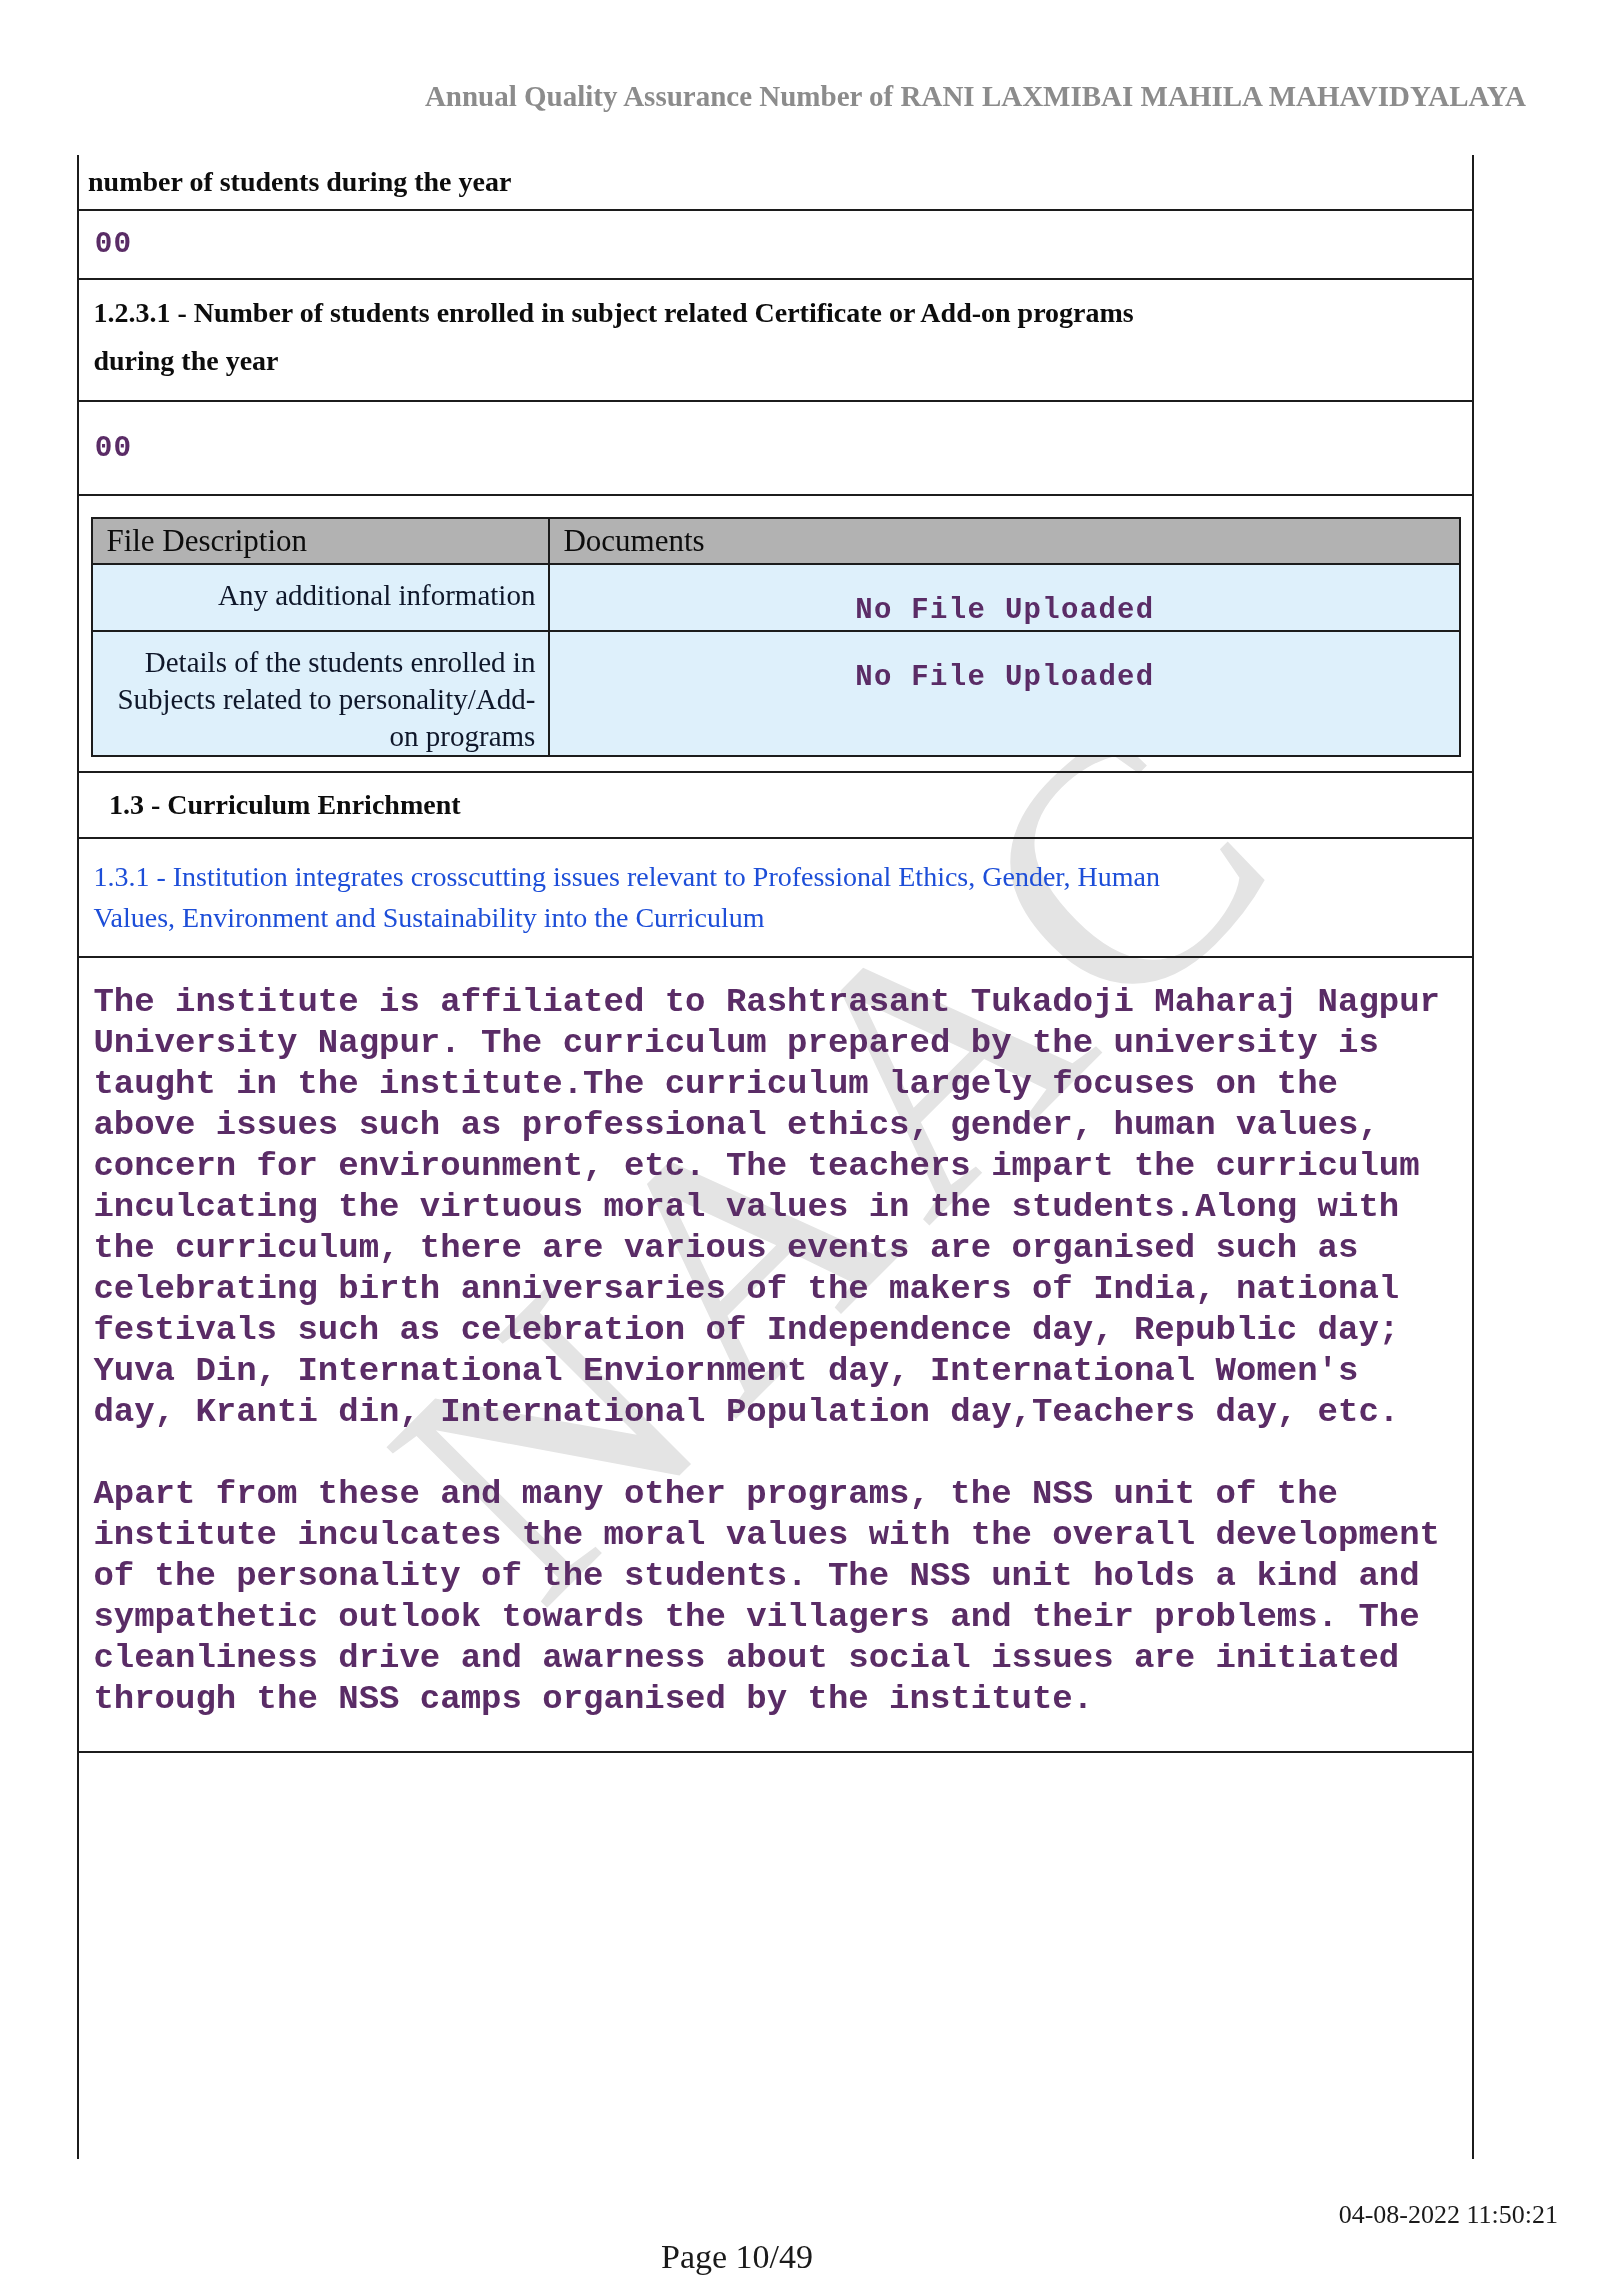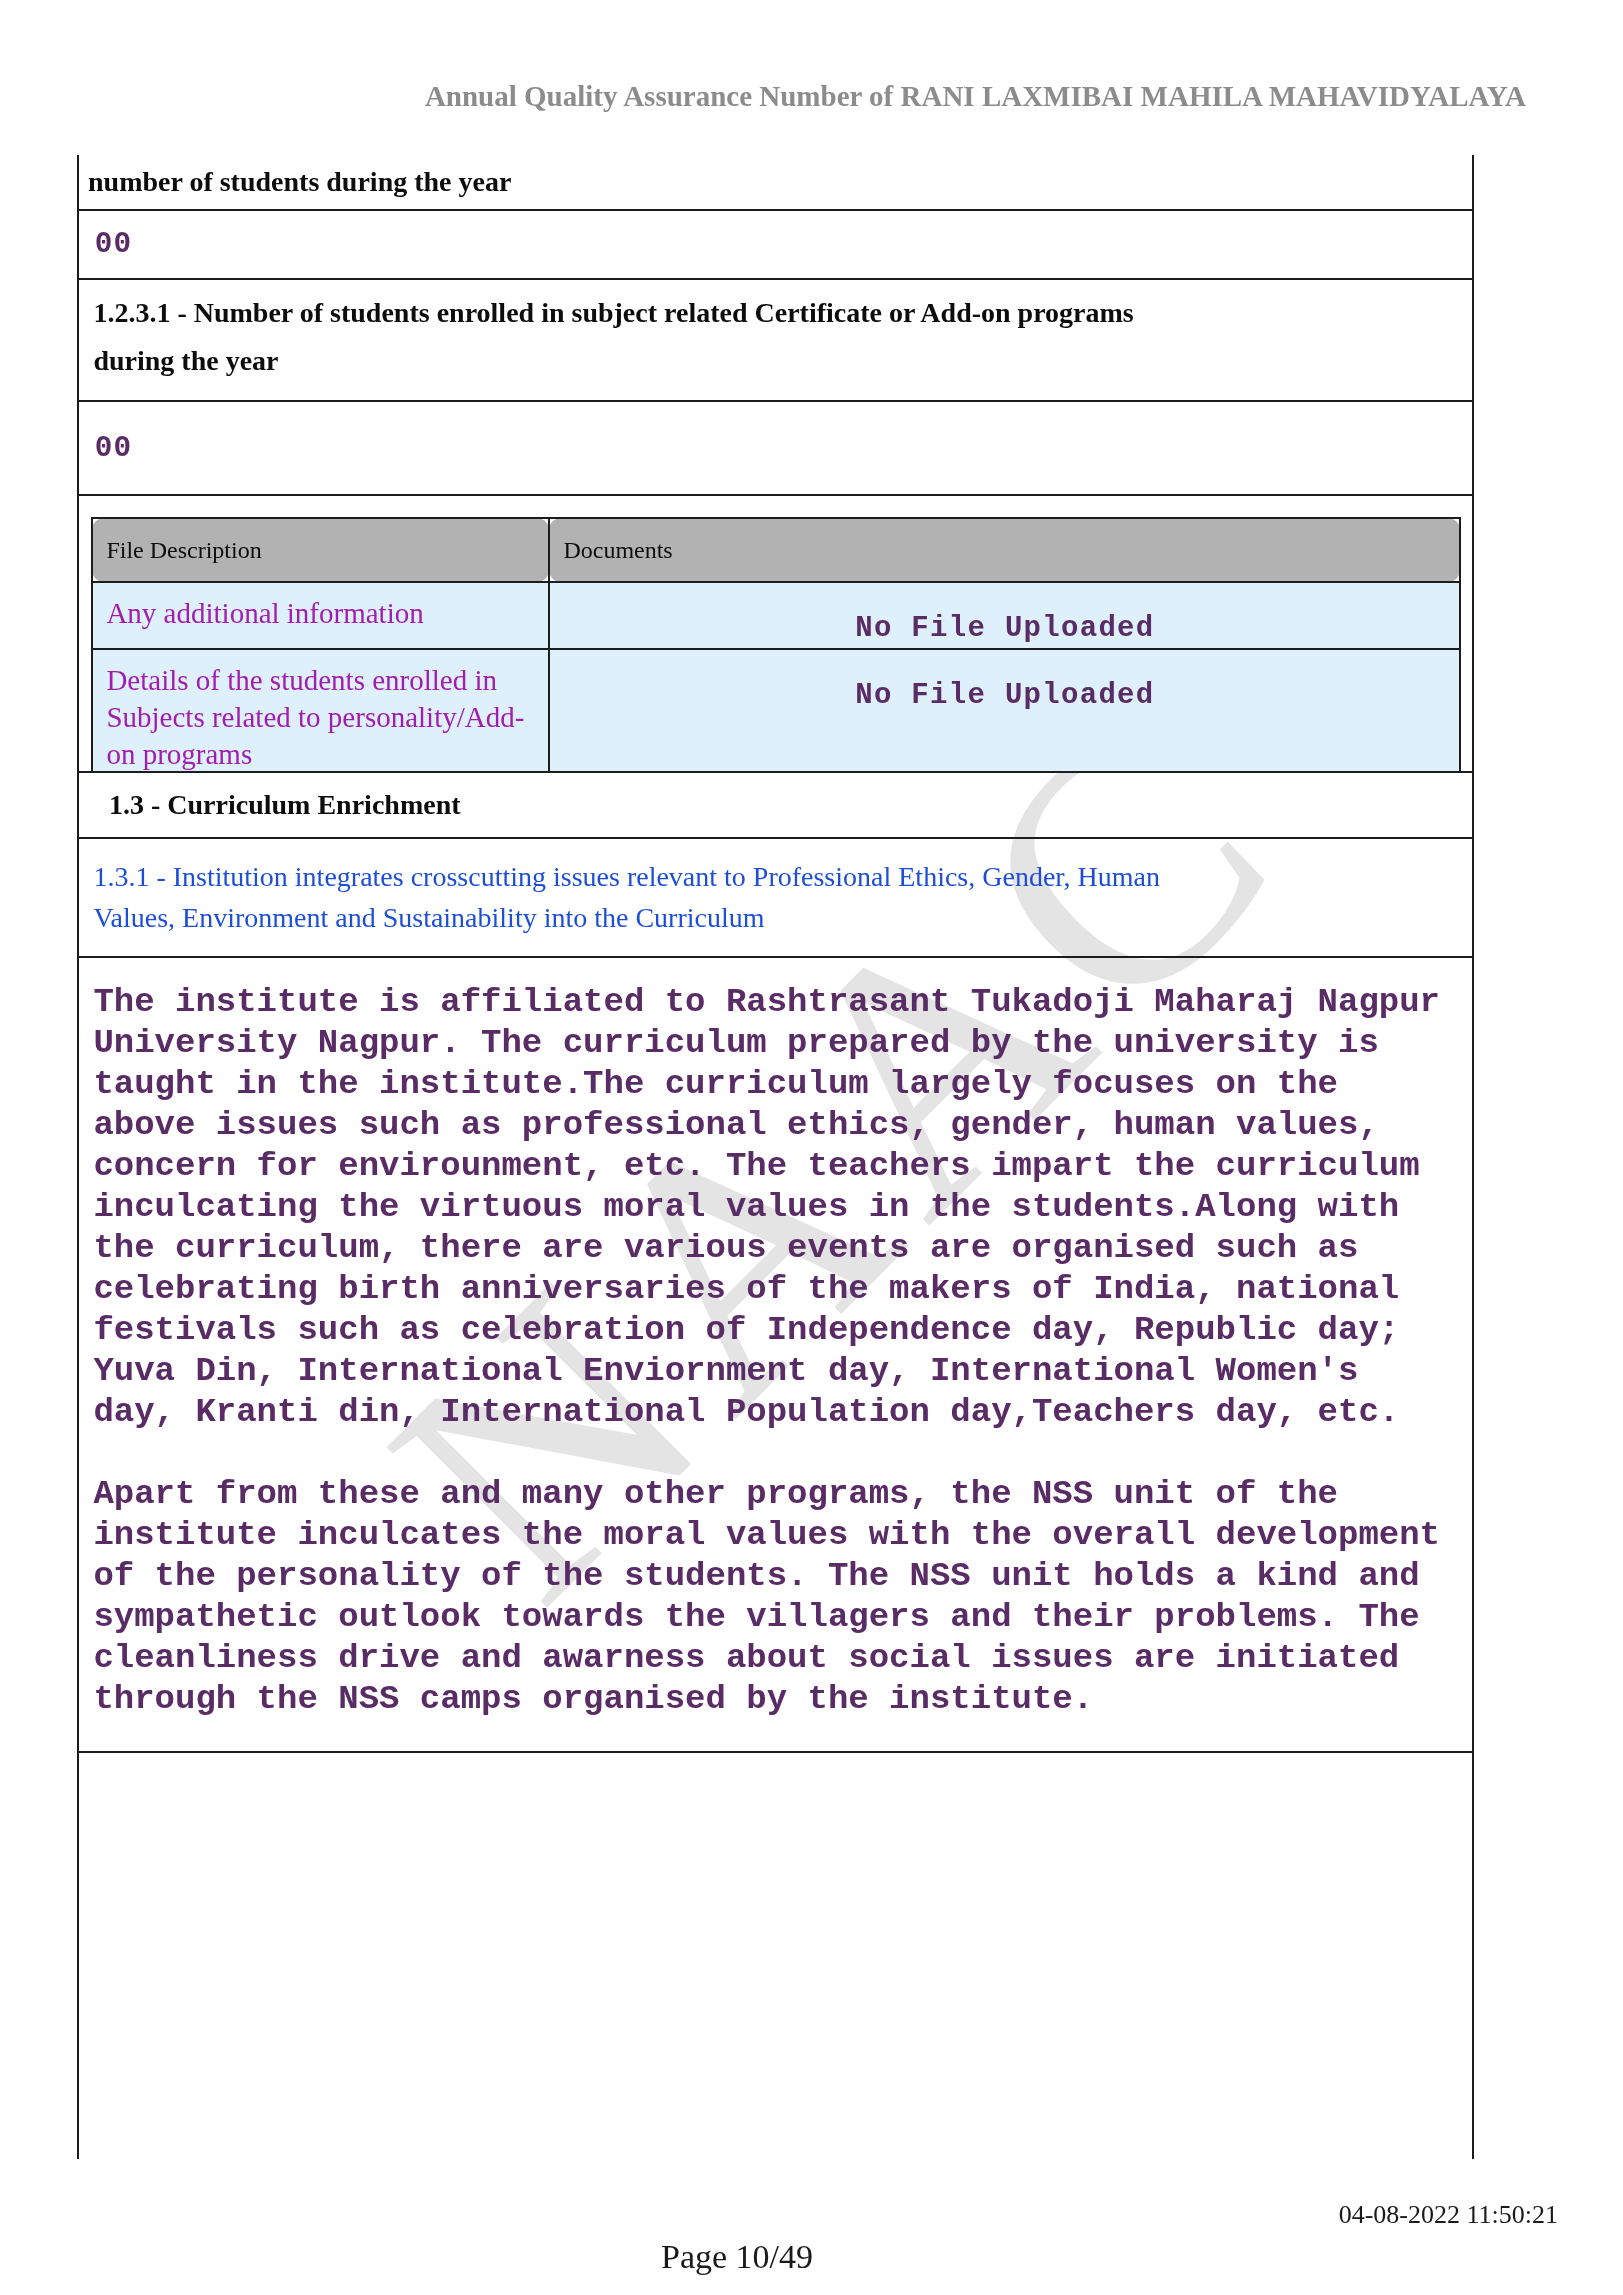--- a/index.html
+++ b/index.html
@@ -46,27 +46,27 @@
     font-size:34px;line-height:41px;color:#5a2c66;white-space:pre-wrap;
   }
   
   .file-table{
     border-collapse:collapse;margin:21px 0 0 12.4px;width:1370px;table-layout:fixed;
   }
   .file-table th,.file-table td{
     border:2px solid #1c1c1c;box-sizing:border-box;
   }
   .file-table th{
-    background:#b2b2b2;height:64px;font-weight:normal;font-size:24px;
-    text-align:left;padding:0 0 0 13px;vertical-align:middle;color:#0d0d0d;border-radius:12px;
+    background:#b2b2b2;height:46px;font-weight:normal;font-size:31px;
+    text-align:left;padding:0 0 0 13px;vertical-align:middle;color:#0d0d0d;
   }
   .file-table td{
     background:#def0fb;vertical-align:top;font-size:29px;line-height:37px;
   }
-  .td-desc{padding:11.8px 13px 0 13px;color:#a21caf;}
+  .td-desc{padding:11.8px 13px 0 13px;color:#0f172a;text-align:right;}
   .td-doc{
     text-align:center;padding-top:27px;
     font-family:"Liberation Mono", monospace;font-weight:bold;
     font-size:33px;color:#5a2c66;letter-spacing:1.3px;
   }
   .tr-file-1 td{height:59px;}
   .tr-file-2 td{height:124px;}
   .col-desc{width:457px;}
   
   .footer-page{

